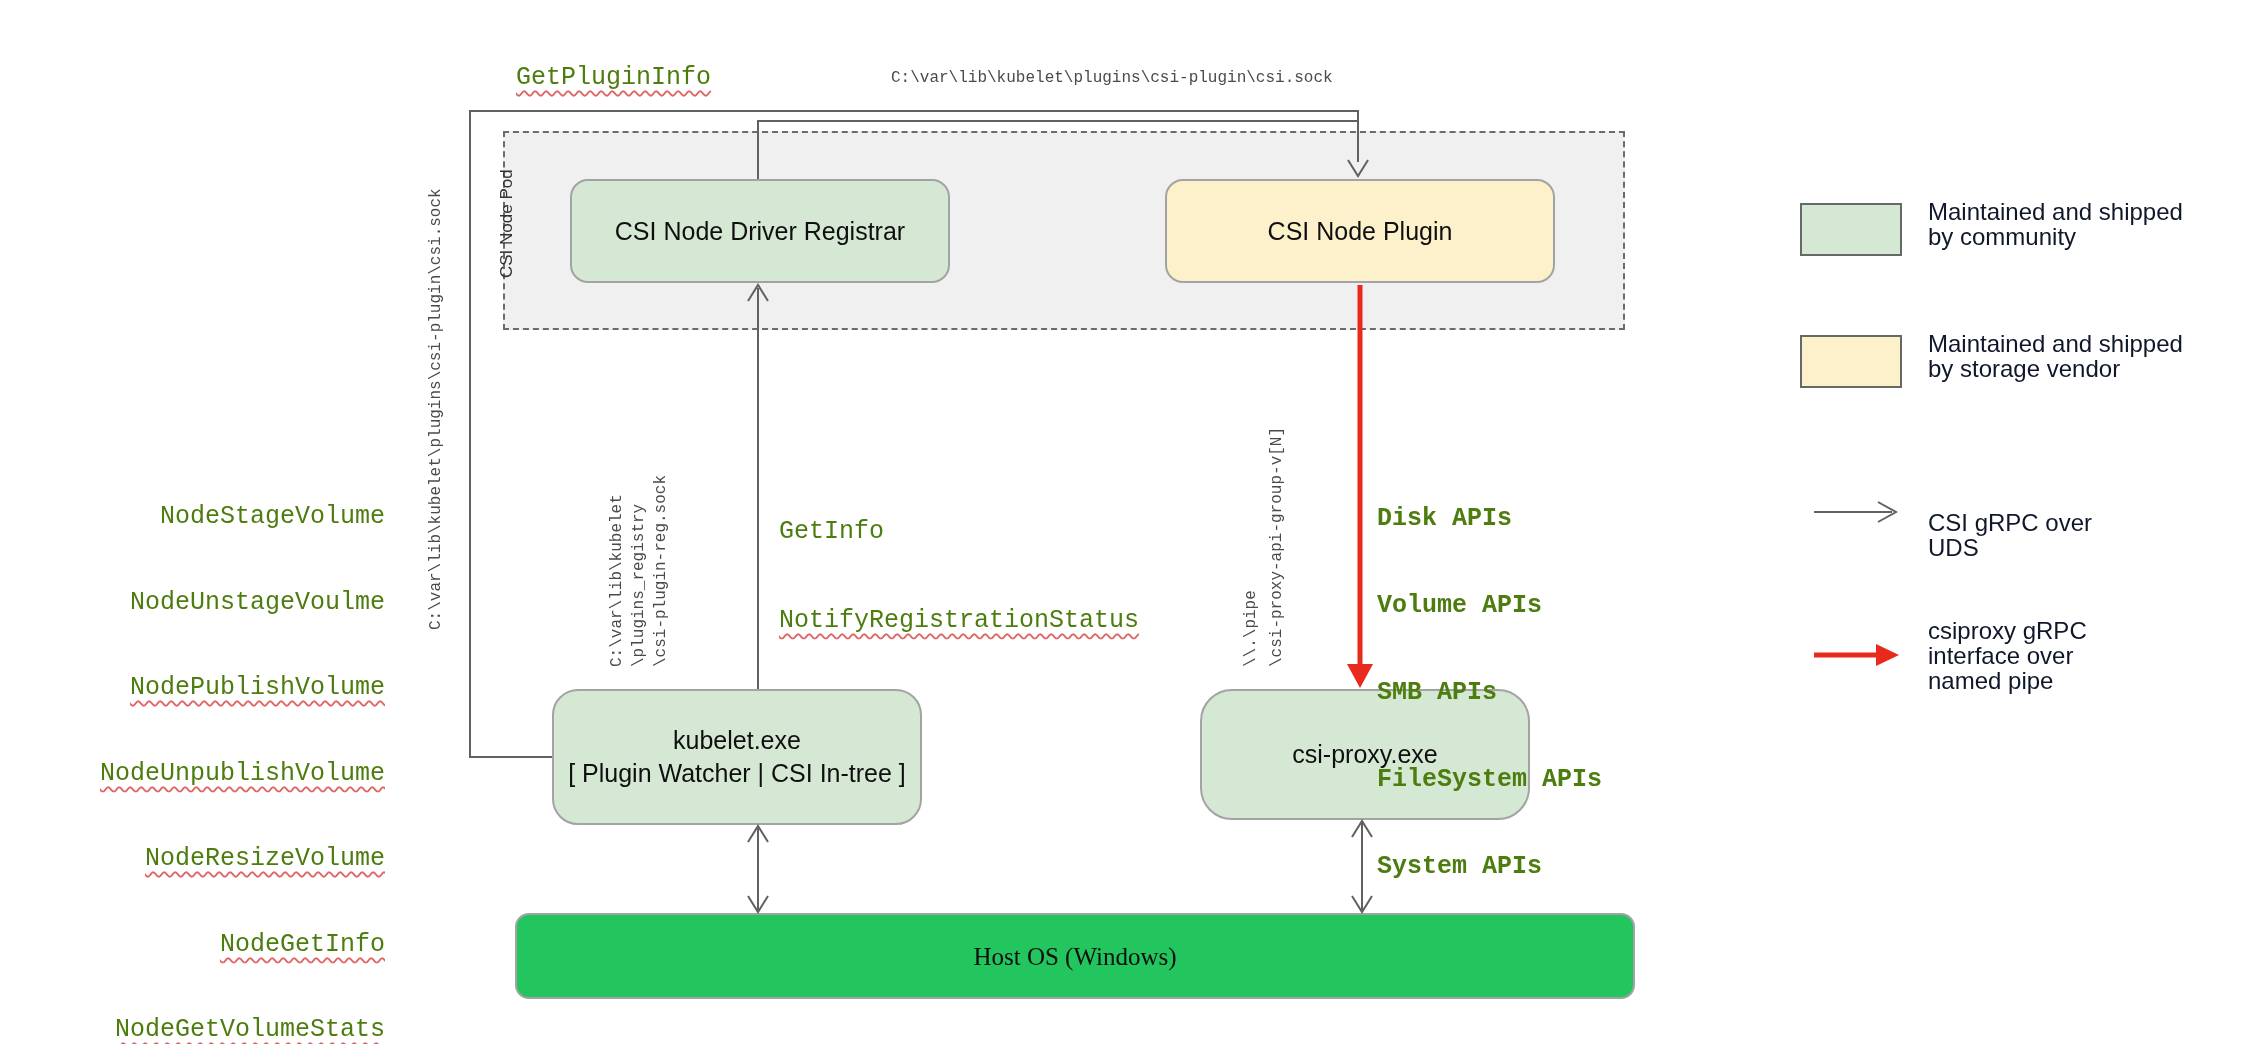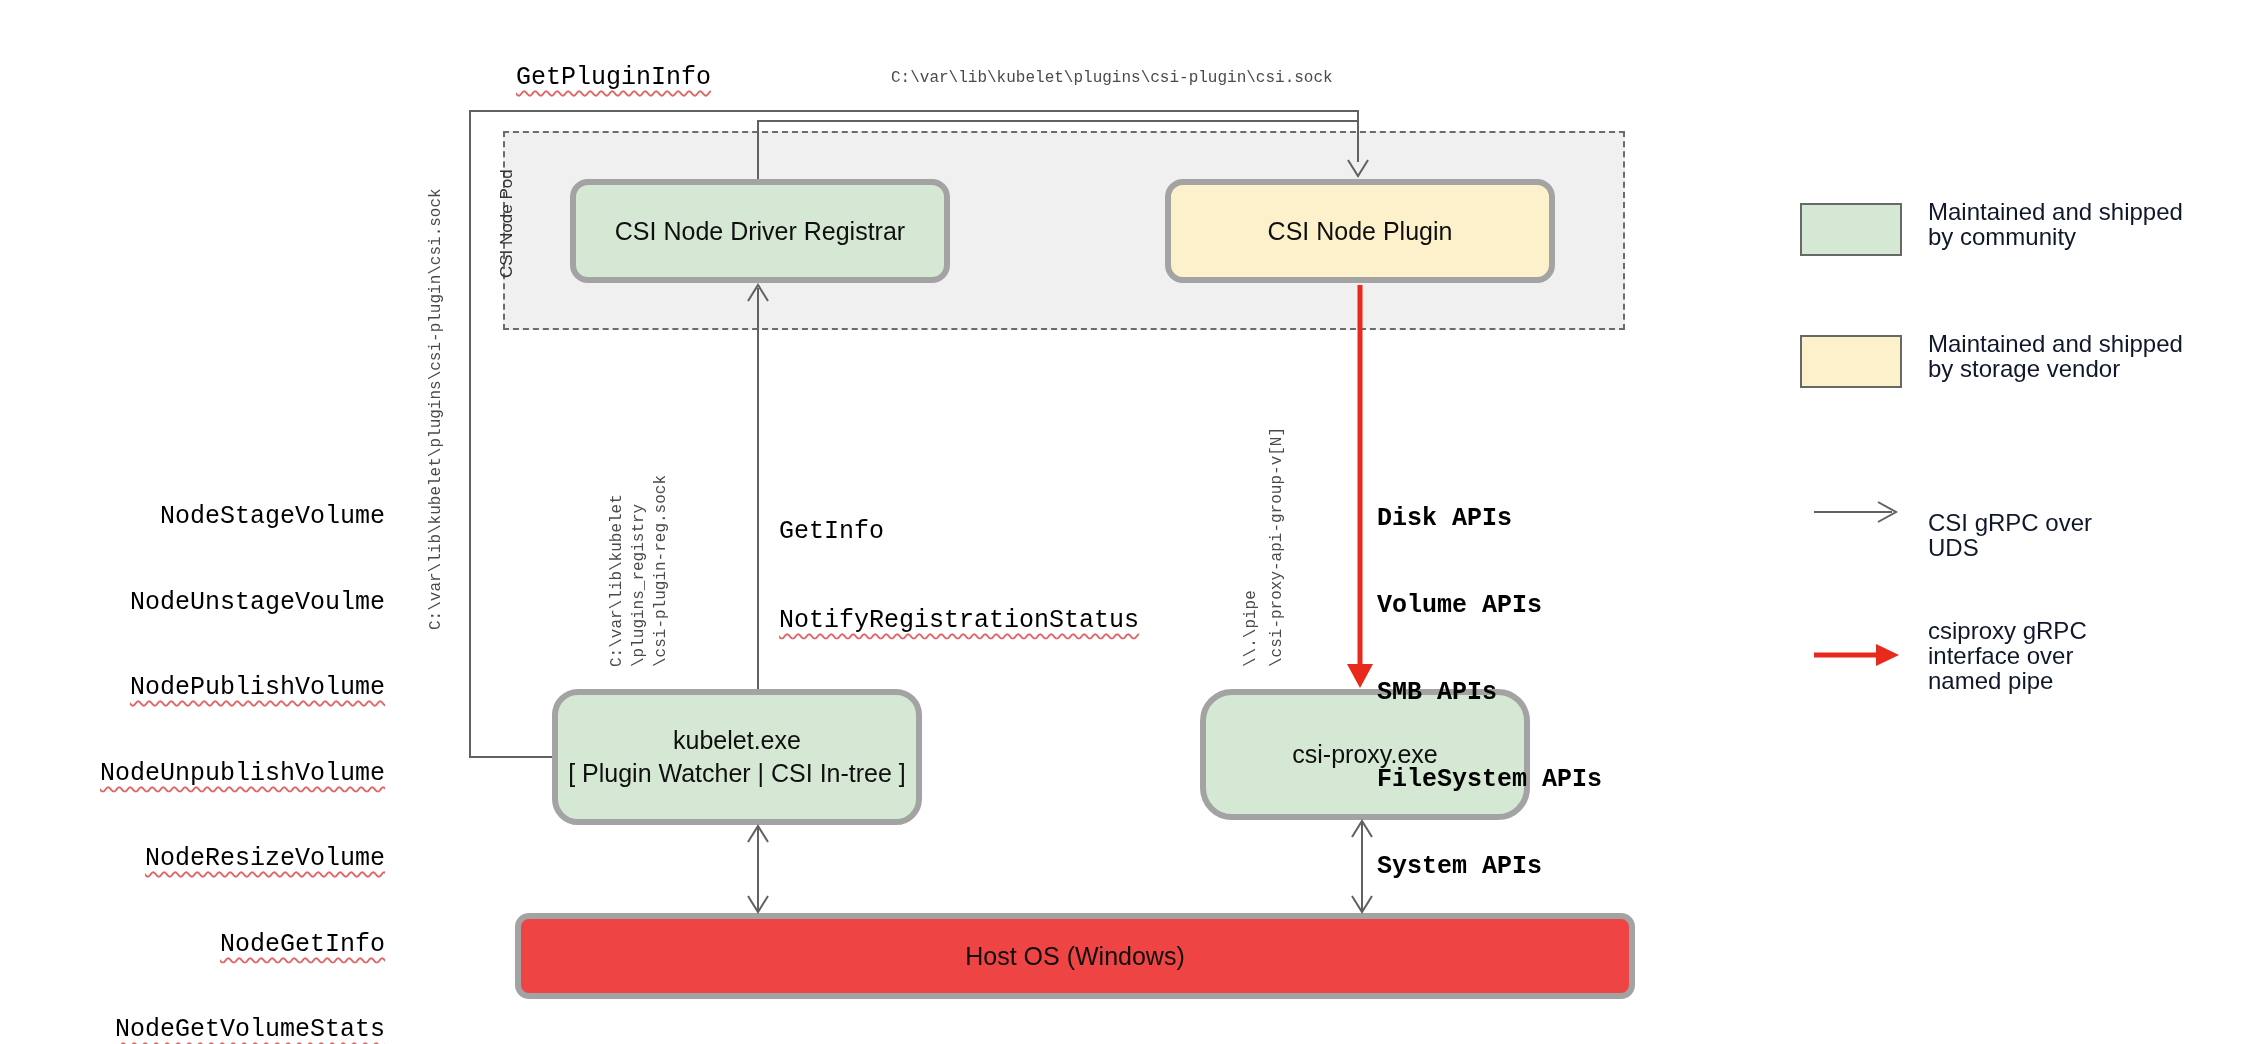--- a/index.html
+++ b/index.html
@@ -1,26 +1,26 @@
 <!DOCTYPE html>
 <html><head>
 <meta charset="utf-8">
 <style>
   html,body{margin:0;padding:0;background:#ffffff;}
   #canvas{position:relative;width:2252px;height:1044px;background:#ffffff;overflow:hidden;
           font-family:"Liberation Sans",sans-serif;}
-  .mono{font-family:"Liberation Mono","DejaVu Sans Mono",monospace;color:#000000;}
+  .mono{font-family:"Liberation Mono","DejaVu Sans Mono",monospace;color:#4d7c0f;}
   .abs{position:absolute;}
-  .box{position:absolute;box-sizing:border-box;border:6px solid #a3a3a3;display:flex;
+  .box{position:absolute;box-sizing:border-box;border:2px solid #a3a3a3;display:flex;
        align-items:center;justify-content:center;text-align:center;color:#0f0f0f;
        font-size:25px;line-height:33px;}
   .rounded{border-radius:18px;}
   .green{background:#d5e8d4;}
   .yellow{background:#fdf1cb;}
-  .blue{background:#ef4444;}
+  .blue{background:#22c55e;font-family:Liberation Serif, serif;}
   .pod{background:#f0f0f0;border:2px dashed #6b6b6b;}
   .biglabel{font-size:25px;line-height:28.5px;white-space:pre;}
   .pathlabel{font-size:16px;line-height:20px;color:#4a4a4a;white-space:pre;}
   .squiggle{text-decoration:underline;text-decoration-style:wavy;
             text-decoration-color:#e06666;text-decoration-thickness:2px;text-underline-offset:6px;}
   .vlabel{transform-origin:0 100%;transform:rotate(-90deg);white-space:pre;}
   .legendtext{font-size:24px;line-height:25px;color:#0f172a;white-space:pre;}
   .listblock div{white-space:pre;}
   svg.connectors{position:absolute;left:0;top:0;pointer-events:none;}
 </style>

